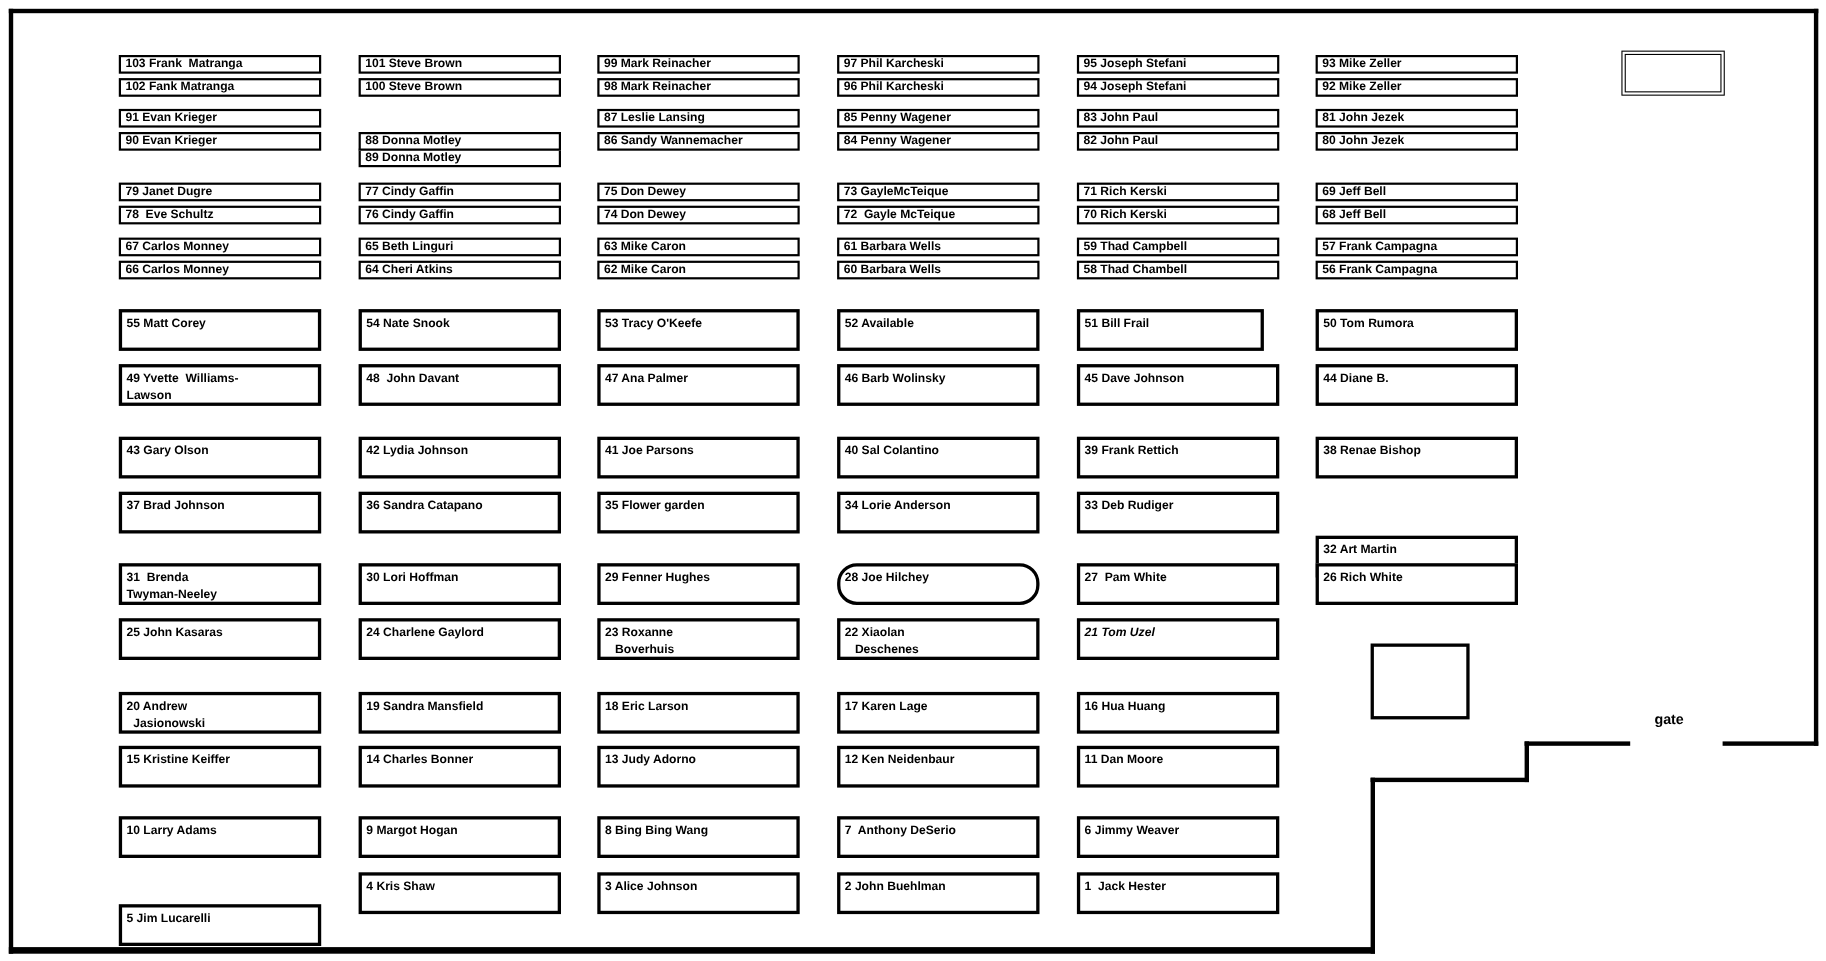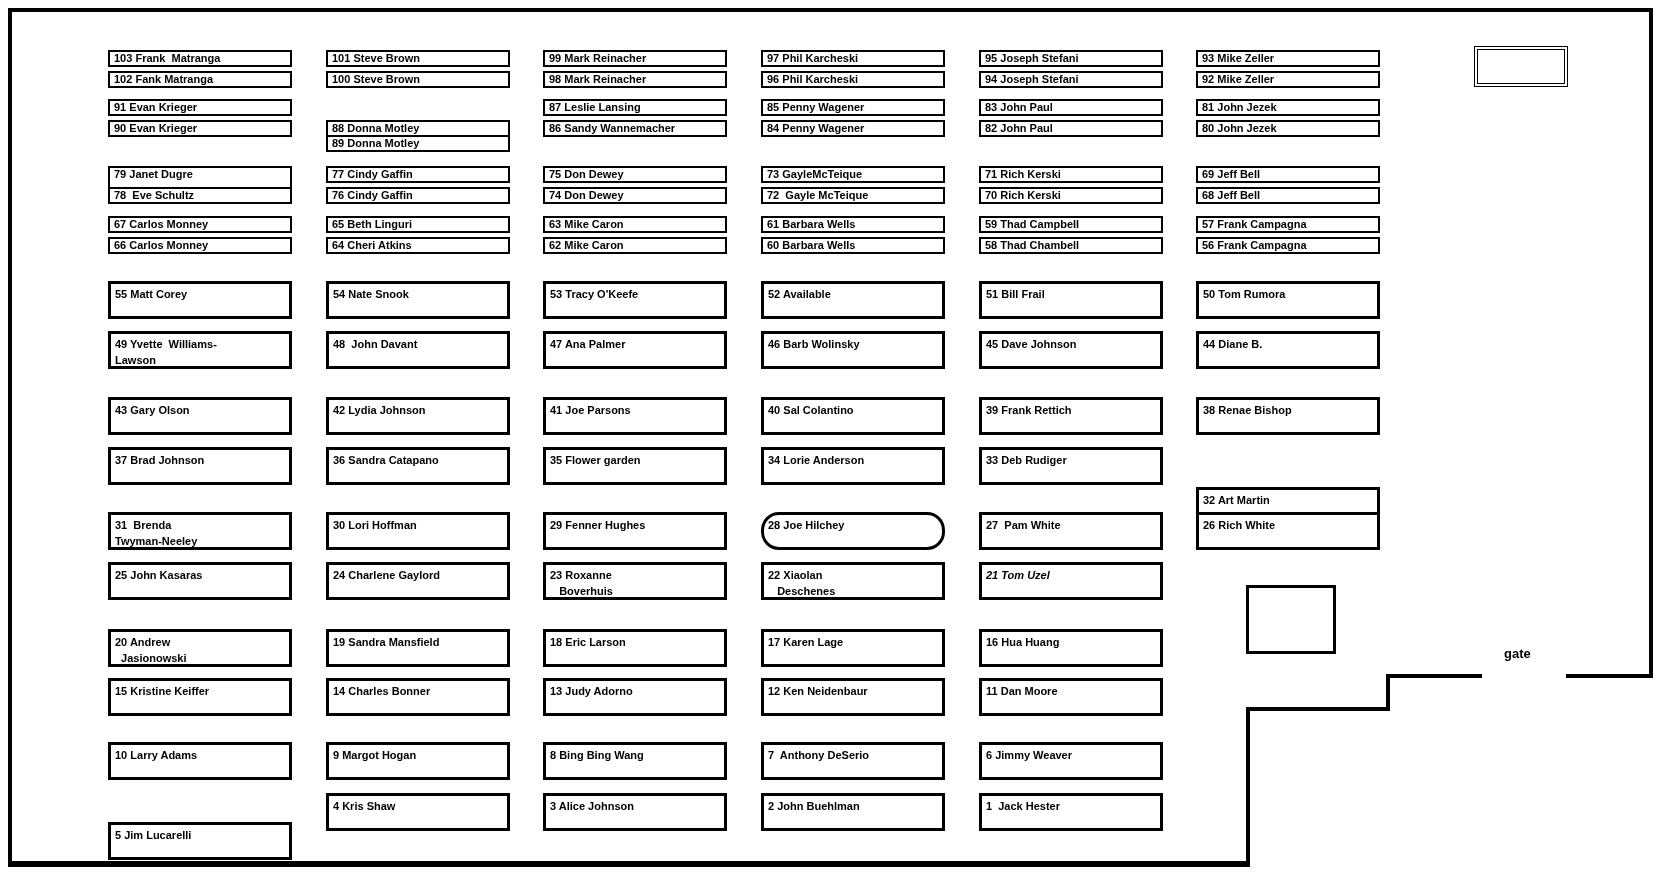--- a/index.html
+++ b/index.html
@@ -127,21 +127,21 @@
       </div>
       <div class="plot thin" style="left: 979px; top: 120px; width: 184px; height: 17px;">
         <span class="line">82 John Paul</span>
       </div>
       <div class="plot thin" style="left: 1196px; top: 99px; width: 184px; height: 17px;">
         <span class="line">81 John Jezek</span>
       </div>
       <div class="plot thin" style="left: 1196px; top: 120px; width: 184px; height: 17px;">
         <span class="line">80 John Jezek</span>
       </div>
-      <div class="plot thin" style="left: 108px; top: 166px; width: 184px; height: 35px;">
+      <div class="plot thin" style="left: 108px; top: 166px; width: 184px; height: 17px;">
         <span class="line">79 Janet Dugre</span>
       </div>
       <div class="plot thin" style="left: 108px; top: 187px; width: 184px; height: 17px;">
         <span class="line">78  Eve Schultz</span>
       </div>
       <div class="plot thin" style="left: 326px; top: 166px; width: 184px; height: 17px;">
         <span class="line">77 Cindy Gaffin</span>
       </div>
       <div class="plot thin" style="left: 326px; top: 187px; width: 184px; height: 17px;">
         <span class="line">76 Cindy Gaffin</span>
@@ -211,21 +211,21 @@
       </div>
       <div class="plot large" style="left: 326px; top: 281px; width: 184px; height: 38px;">
         <span class="line">54 Nate Snook</span>
       </div>
       <div class="plot large" style="left: 543px; top: 281px; width: 184px; height: 38px;">
         <span class="line">53 Tracy O'Keefe</span>
       </div>
       <div class="plot large" style="left: 761px; top: 281px; width: 184px; height: 38px;">
         <span class="line">52 Available</span>
       </div>
-      <div class="plot large" style="left: 979px; top: 281px; width: 184px; height: 38px;">
+      <div class="plot large" style="left: 979px; top: 281px; width: 170px; height: 38px;">
         <span class="line">51 Bill Frail</span>
       </div>
       <div class="plot large" style="left: 1196px; top: 281px; width: 184px; height: 38px;">
         <span class="line">50 Tom Rumora</span>
       </div>
       <div class="plot large" style="left: 108px; top: 331px; width: 184px; height: 38px;">
         <span class="line">49 Yvette  Williams-</span>
         <span class="line">Lawson</span>
       </div>
       <div class="plot large" style="left: 326px; top: 331px; width: 184px; height: 38px;">

